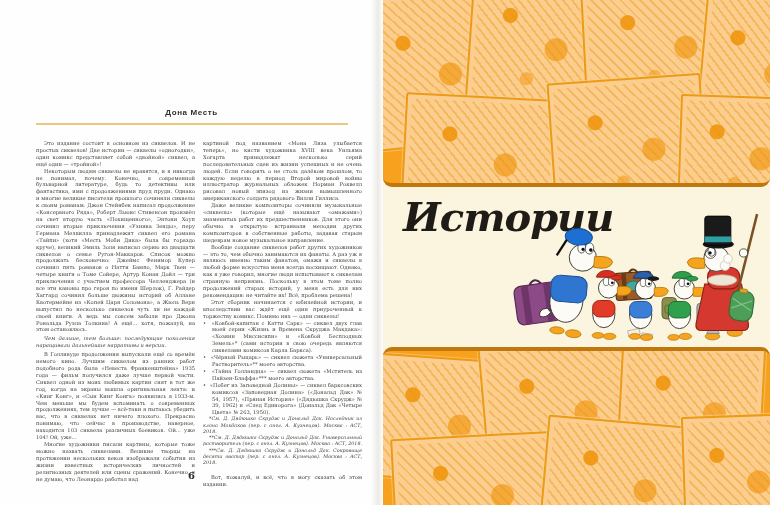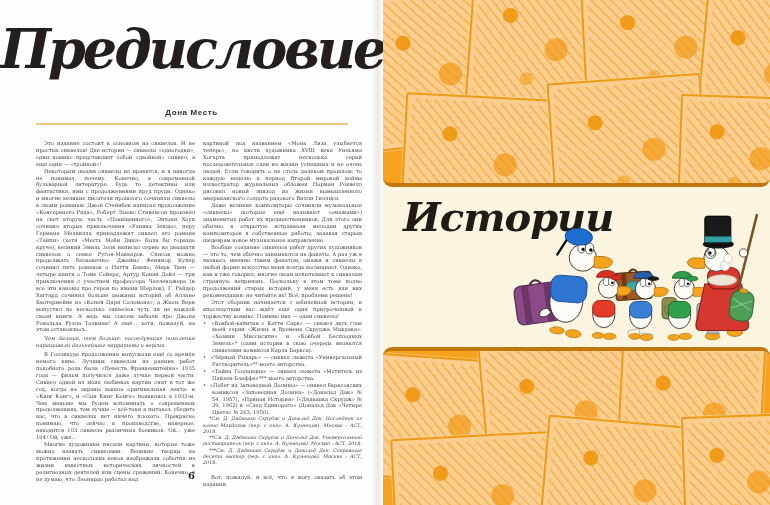--- a/index.html
+++ b/index.html
@@ -50,21 +50,20 @@
       font-family:"DejaVu Serif", serif;font-style:italic;font-weight:bold;
       font-size:40px;letter-spacing:-1px;color:#1f1b16;}
   .ducks{position:absolute;left:116px;top:2px;}
 </style>
 </head>
 <body>
 
 <div class="spread">
 
   <div class="page-left">
-    <h1 class="title">Предисловие</h1>
     <div class="byline">Дона Месть</div>
     <div class="rule"></div>
 
     <div class="col col1">
       <p class="para">Это издание состоит в основном из сиквелов. И не простых сиквелов! Две истории — сиквелы «одногодки», один комикс представляет собой «двойной» сиквел, а ещё один — «тройной»!</p>
       <p class="para">Некоторым людям сиквелы не нравятся, и я никогда не понимал, почему. Конечно, в современной бульварной литературе, будь то детективы или фантастика, ими с продолжениями пруд пруди. Однако и многие великие писатели прошлого сочиняли сиквелы к своим романам. Джон Стейнбек написал продолжение «Консервного Ряда», Роберт Льюис Стивенсон произвёл на свет вторую часть «Похищенного», Энтони Хоуп сочинил вторые приключения «Узника Зенды», перу Германа Мелвилла принадлежит сиквел его романа «Тайпи» (хотя «Месть Моби Дика» была бы гораздо круче), великий Эмиль Золя написал серию из двадцати сиквелов о семье Ругон-Маккаров. Список можно продолжать бесконечно: Джеймс Фенимор Купер сочинил пять романов о Натти Бампо, Марк Твен — четыре книги о Томе Сойере, Артур Конан Дойл — три приключения с участием профессора Челленджера (и все эти каноны про героя по имени Шерлок), Г. Райдер Хаггард сочинил больше дюжины историй об Аллане Квотермейне из «Копей Царя Соломона», а Жюль Верн выпустил по несколько сиквелов чуть ли не каждой своей книги. А ведь мы совсем забыли про Джона Рональда Руэла Толкина! А ещё… хотя, пожалуй, на этом остановлюсь.</p>
       <p class="quote">Чем дальше, тем больше: последующие поколения наращивали дальнейшие нарративы и версии.</p>
       <p class="para">В Голливуде продолжения выпускали ещё со времён немого кино. Лучшим сиквелом из ранних работ подобного рода была «Невеста Франкенштейна» 1935 года — фильм получился даже лучше первой части. Сиквел одной из моих любимых картин снят в тот же год, когда на экраны вышла оригинальная лента: и «Кинг Конг», и «Сын Кинг Конга» появились в 1933-м. Чем меньше мы будем вспоминать о современных продолжениях, тем лучше — всё-таки я пытаюсь убедить вас, что в сиквелах нет ничего плохого. Прекрасно понимаю, что сейчас в производстве, наверное, находится 103 сиквела различных боевиков. Ой… уже 104! Ой, уже…</p>
       <p class="para">Многие художники писали картины, которые тоже можно назвать сиквелами. Великие творцы на протяжении нескольких веков изображали события из жизни известных исторических личностей и религиозных деятелей или сцены сражений. Конечно, я не думаю, что Леонардо работал над</p>
     </div>

